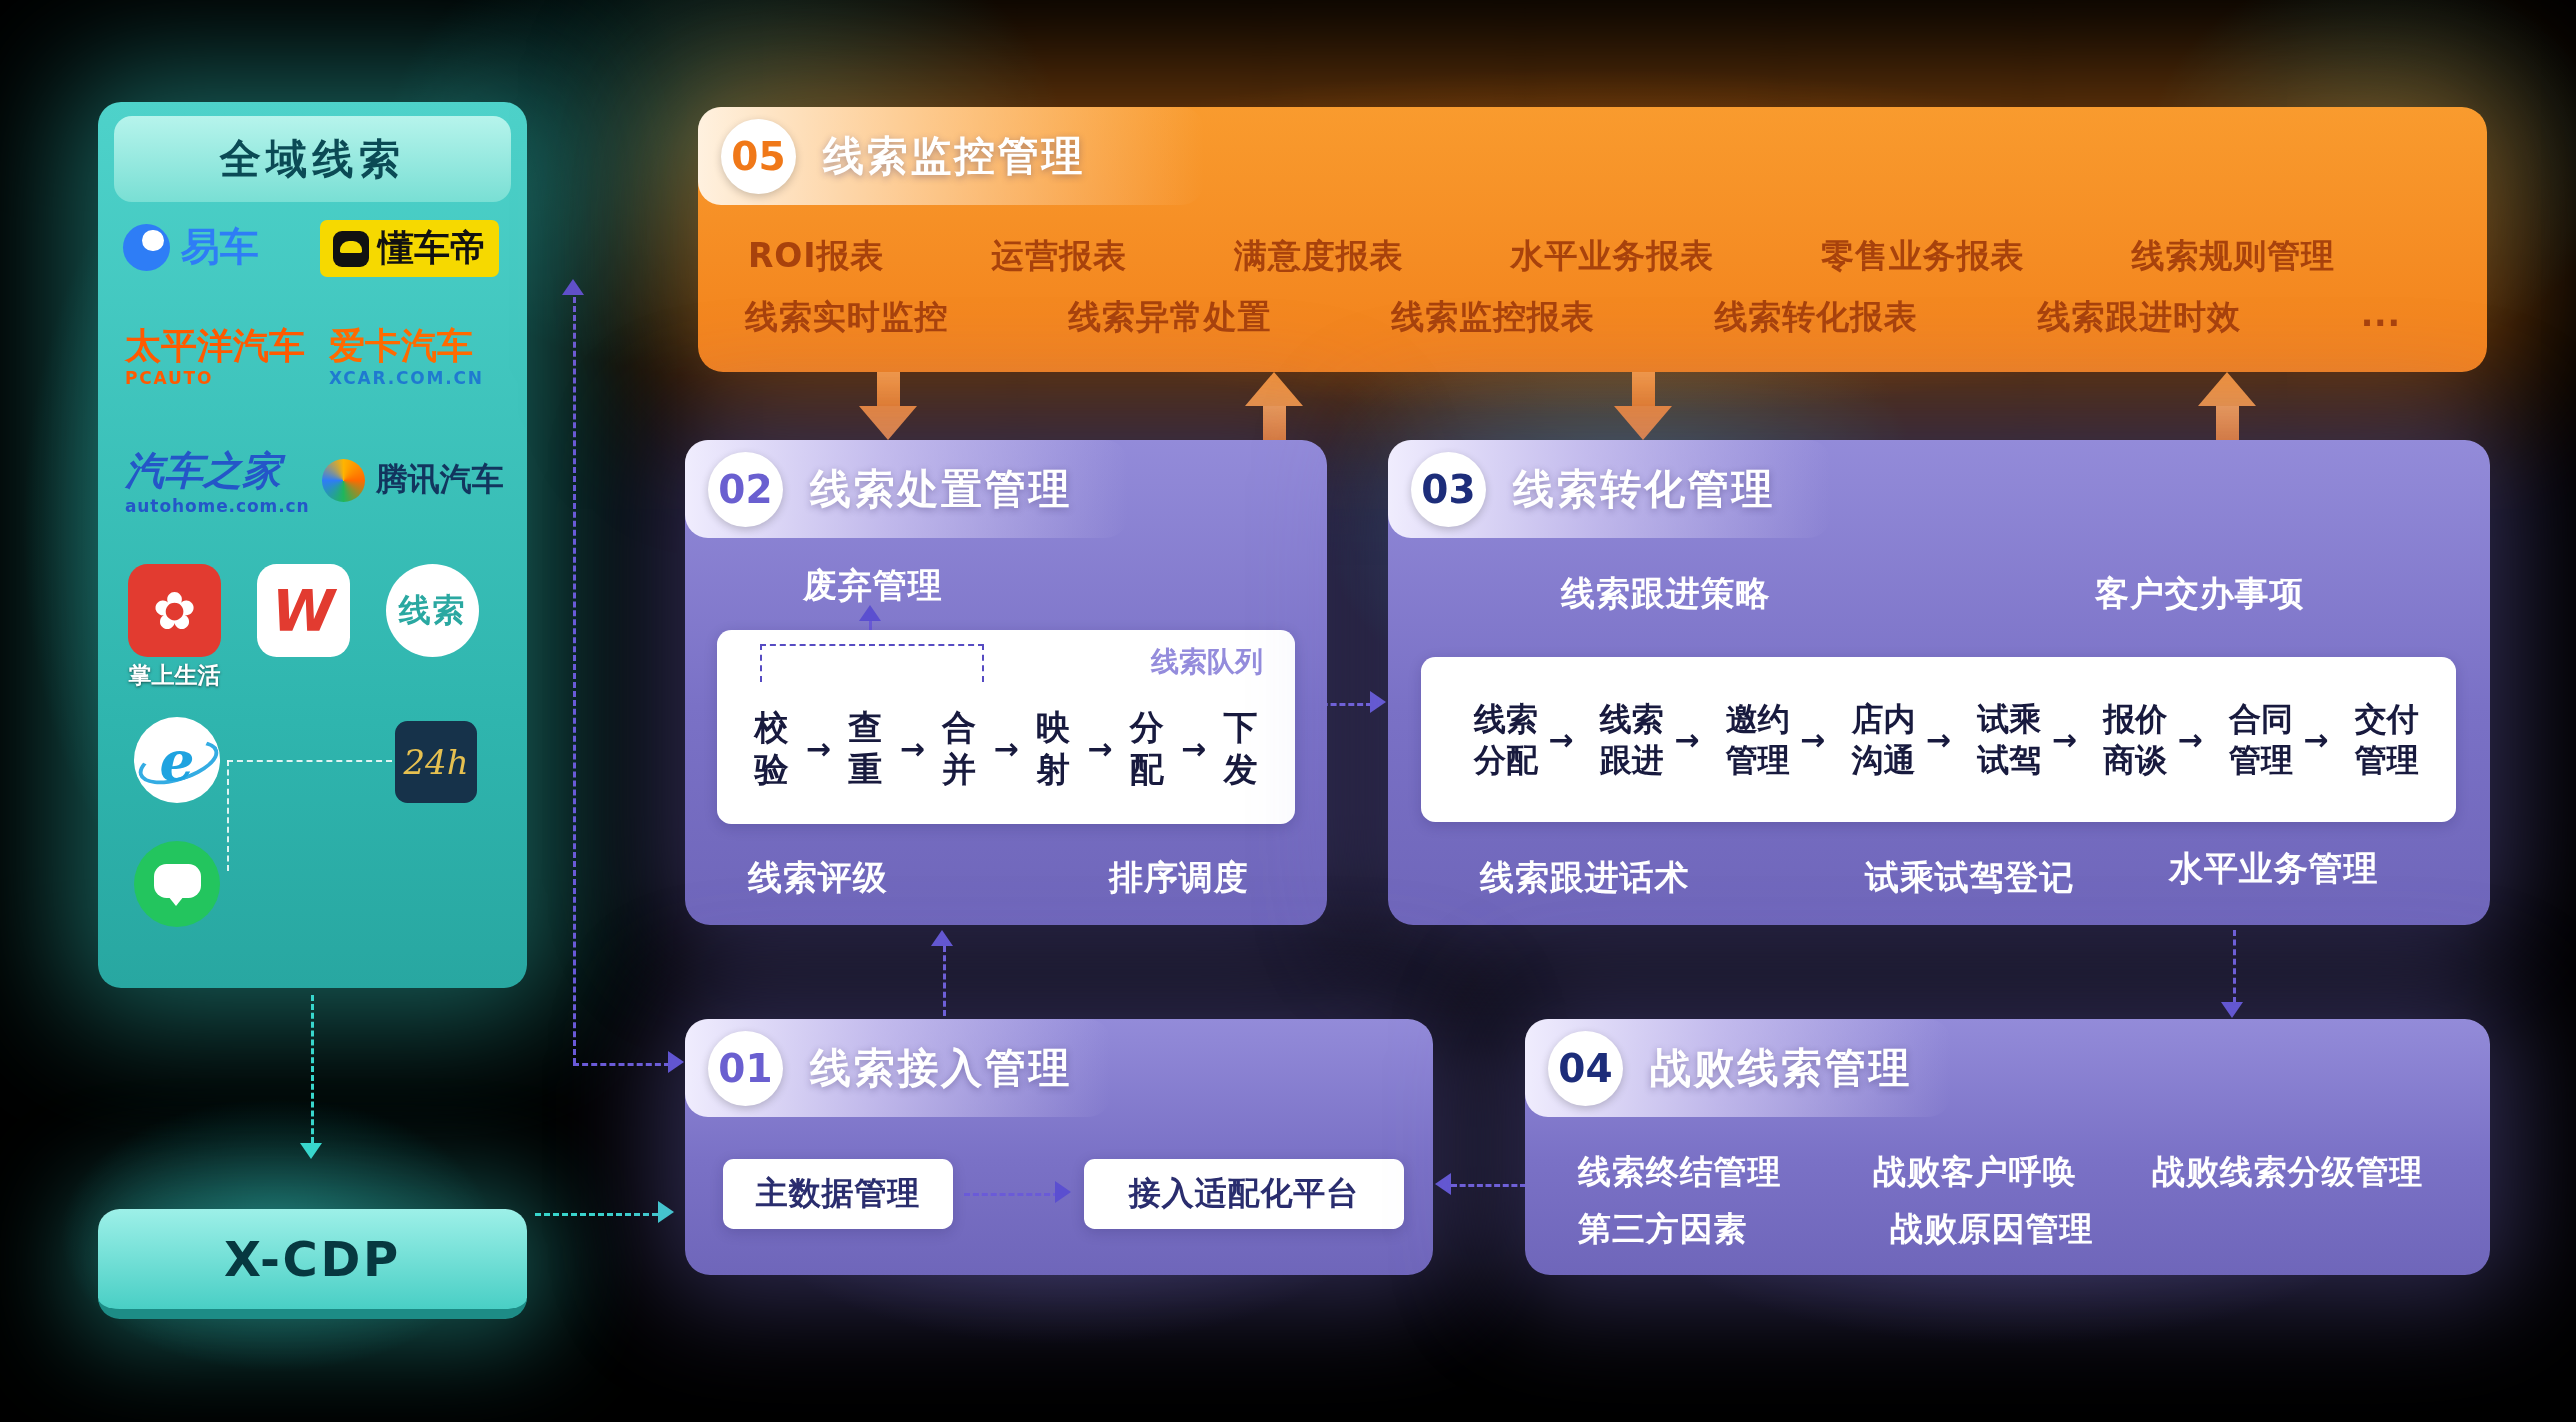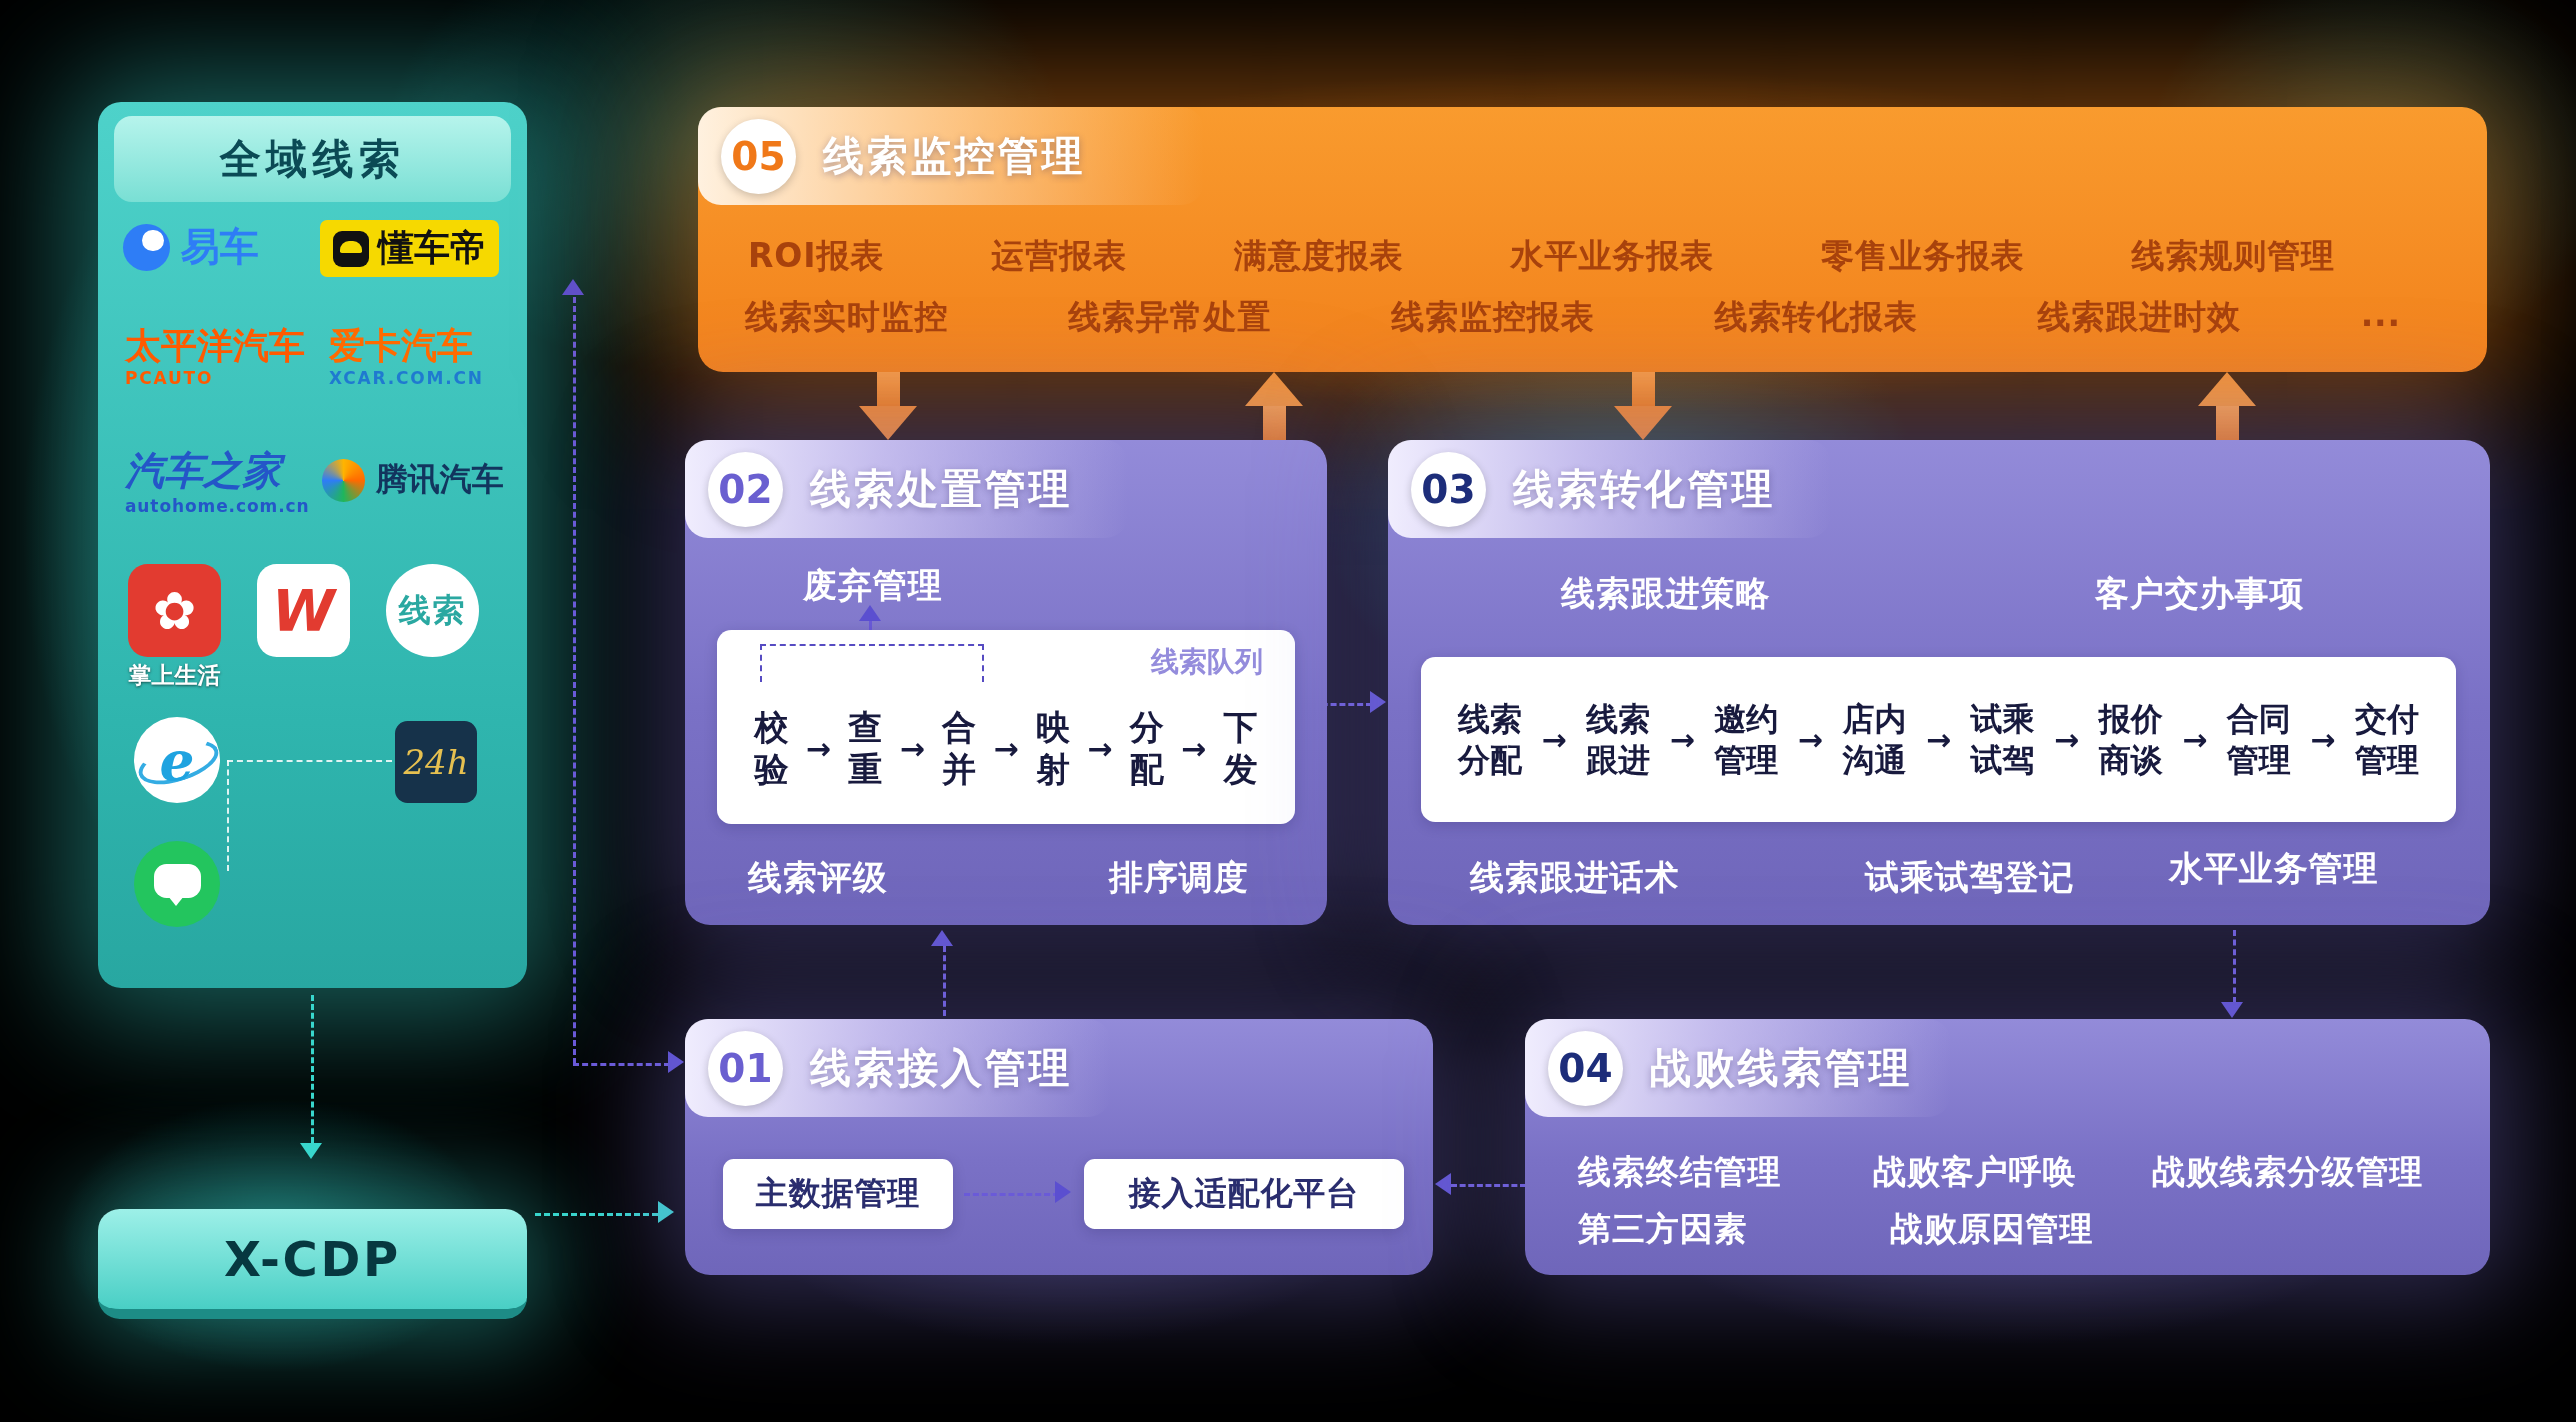--- a/index.html
+++ b/index.html
@@ -21,21 +21,21 @@
        justify-content:center;font-size:39px;font-weight:800;box-shadow:0 2.7px 9px rgba(0,0,0,.2);flex:0 0 auto;}
   .ptitle{color:#fff;font-size:41px;font-weight:800;letter-spacing:2.7px;white-space:nowrap;
           text-shadow:0 1.8px 7.2px rgba(40,30,90,.35);}
   .plabel{position:absolute;color:#fff;font-weight:700;font-size:34px;letter-spacing:0.9px;white-space:nowrap;}
   .wbox{position:absolute;background:#fff;border-radius:14.3px;box-shadow:0 3.6px 12.5px rgba(30,20,80,.18);}
 
   
   .steps{position:absolute;left:0;right:0;display:flex;align-items:center;
          justify-content:space-between;}
   .step2{width:45px;font-size:34px;font-weight:700;color:#181a3e;line-height:1.25;text-align:center;}
-  .step3{width:70px;font-size:32px;font-weight:700;color:#181a3e;line-height:1.28;text-align:center;}
+  .step3{width:70px;font-size:32px;font-weight:700;color:#181a3e;line-height:1.28;text-align:center;margin-left:16px;}
   .sarrow{color:#181a3e;font-size:30px;font-weight:700;}
   .sarrow::before{content:"\2192";}
   .queue-label{position:absolute;font-size:28px;font-weight:700;color:#948cdc;}
   .bracket{position:absolute;border:2.7px dashed #564bc2;border-bottom:none;}
 
   
   .dash-h{position:absolute;height:0;border-top:3.6px dashed #6a5ad8;}
   .dash-v{position:absolute;width:0;border-left:3.6px dashed #6a5ad8;}
   .teal-d{border-color:#38d6cc;}
   .white-d{border-color:rgba(255,255,255,.85);border-top-width:2.7px;border-left-width:2.7px;}
@@ -276,21 +276,21 @@
         <span class="sarrow"></span>
         <span class="step3">试乘试驾</span>
         <span class="sarrow"></span>
         <span class="step3">报价商谈</span>
         <span class="sarrow"></span>
         <span class="step3">合同管理</span>
         <span class="sarrow"></span>
         <span class="step3">交付管理</span>
       </div>
     </div>
-    <div class="plabel" style="left:82px;top:415px;">线索跟进话术</div>
+    <div class="plabel" style="left:92px;top:415px;">线索跟进话术</div>
     <div class="plabel" style="left:477px;top:415px;">试乘试驾登记</div>
     <div class="plabel" style="left:781px;top:406px;">水平业务管理</div>
   </section>
 
   <section class="panel panel-purple" style="left:685px;top:1019px;width:748px;height:256px;">
     <div class="chip chip-purple" style="width:403px;">
       <div class="num" style="color:#6a5fd0;">01</div>
       <div class="ptitle">线索接入管理</div>
     </div>
     <div class="wbox pbox" style="left:38px;top:140px;width:230px;height:70px;border-radius:10.7px;">主数据管理</div>

